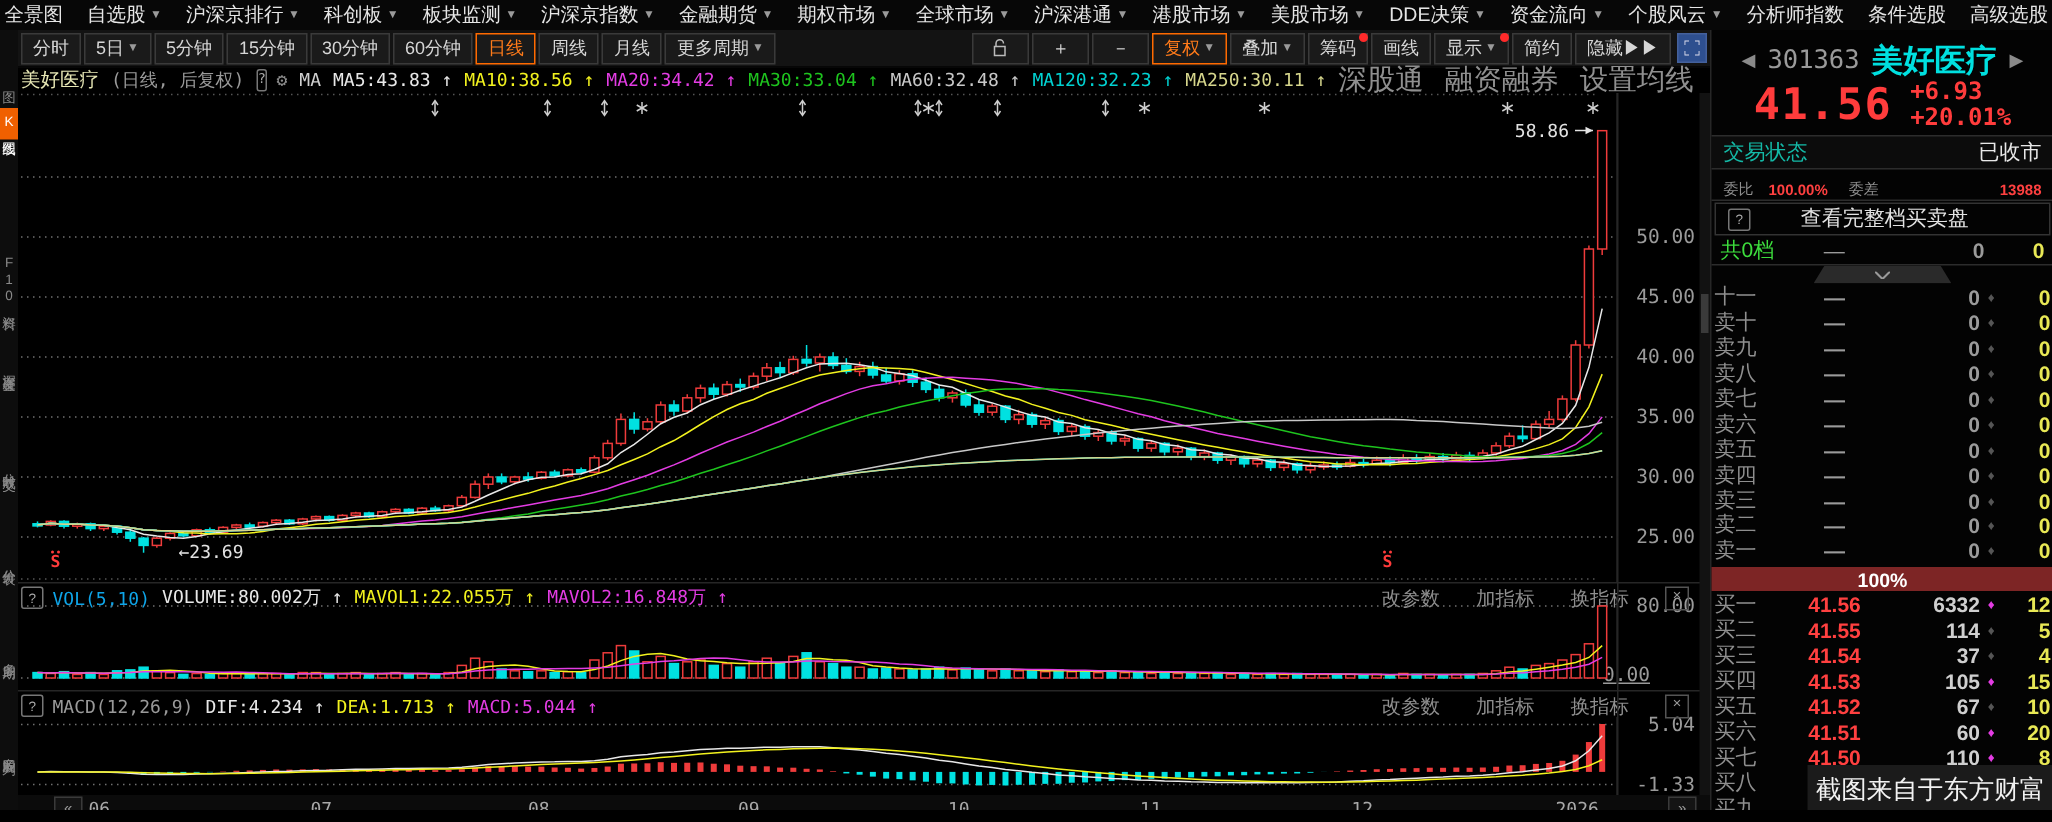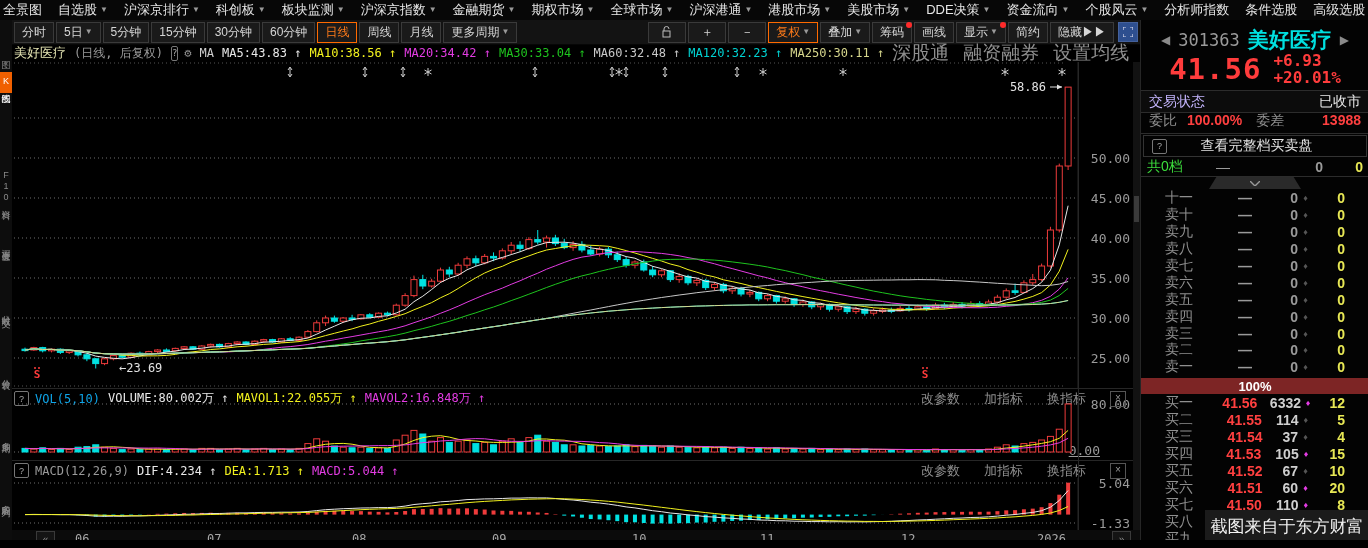--- a/index.html
+++ b/index.html
@@ -57,31 +57,31 @@
   .rp-head{position:absolute;top:0;left:0;right:0;height:70px;}
   .rp-code-row{position:absolute;top:6px;left:0;right:0;display:flex;align-items:center;justify-content:center;gap:8px;}
   .rp-arrow{color:#8a8a8a;font-size:12px;}
   .rp-code{color:#9a9a9a;font-size:17px;}
   .rp-name{color:#00e0e0;font-size:21px;font-weight:bold;}
   .rp-price-row{position:absolute;top:32px;left:0;right:0;display:flex;align-items:center;justify-content:center;gap:12px;}
   .rp-price{color:#ff3c3c;font-size:29px;font-weight:bold;letter-spacing:1px;}
   .rp-chg{display:flex;flex-direction:column;color:#ff3c3c;font-size:16px;font-weight:bold;line-height:17px;}
   .rp-status{position:absolute;top:70px;left:0;right:0;height:21px;display:flex;align-items:center;
              padding:0 8px;font-size:14px;border-top:1px solid #2c2c2c;border-bottom:1px solid #2c2c2c;background:#0c0c0c;}
-  .rp-weibi{position:absolute;top:92px;left:0;right:0;height:21px;display:flex;align-items:flex-start;
-            padding:0 8px;font-size:14px;border-bottom:1px solid #2c2c2c;}
+  .rp-weibi{position:absolute;top:92px;left:0;right:0;height:21px;display:flex;align-items:flex-end;
+            padding:0 8px;font-size:10px;border-bottom:1px solid #2c2c2c;}
   .rp-viewfull{position:absolute;top:115px;left:2px;right:2px;height:20px;border:1px solid #333;
                display:flex;align-items:center;font-size:14px;color:#e2e2e2;}
   .rp-total{position:absolute;top:138px;left:0;right:0;height:18px;display:flex;align-items:center;
             padding:0 6px;font-size:14px;border-bottom:1px solid #2c2c2c;}
   .rp-chev{position:absolute;top:157px;left:0;right:0;height:13px;display:flex;justify-content:center;}
   .rp-chev .tab{width:92px;height:12px;background:#2a2a2a;clip-path:polygon(8% 0,92% 0,100% 100%,0 100%);
                 display:flex;align-items:center;justify-content:center;}
   .rp-rows{position:absolute;left:0;right:0;}
-  .rp-row{display:flex;align-items:center;height:16.9px;padding:0 24px;font-size:14px;}
+  .rp-row{display:flex;align-items:center;height:16.9px;padding:0 2px;font-size:14px;}
   .rp-row .lbl{width:48px;color:#8f8f8f;}
   .rp-row .price{width:64px;text-align:center;font-weight:bold;color:#9a9a9a;}
   .rp-row .price.red{color:#ff4040;}
   .rp-row .vol{flex:1;text-align:right;color:#cfcfcf;font-weight:bold;}
   .rp-row .dia{width:15px;text-align:center;font-size:9px;color:#555;}
   .rp-row .dia.m{color:#e33ce3;}
   .rp-row .cnt{width:32px;text-align:right;color:#e8e855;font-weight:bold;}
   .rp-bar{position:absolute;top:358px;left:0;right:0;height:16px;background:#7d2525;color:#fff;
           font-size:13px;font-weight:bold;display:flex;align-items:center;justify-content:center;}
   .watermark{position:absolute;right:0px;top:490px;width:164px;height:33px;background:#1b1b1b;
@@ -907,21 +907,21 @@
       <polyline points="11,36.6 19.84,36.6 28.68,36.6 37.519999999999996,36.6 46.36,36.6 55.2,36.6 64.03999999999999,36.7 72.88,36.8 81.72,37.1 90.56,37.3 99.4,37.5 108.24,37.7 117.08,37.7 125.92,37.8 134.76,37.7 143.6,37.6 152.44,37.5 161.28,37.4 170.12,37.1 178.96,37.0 187.8,36.7 196.64,36.5 205.48,36.3 214.32,36.1 223.16,35.9 232,35.7 240.84,35.5 249.68,35.2 258.52,35.1 267.36,34.9 276.2,34.7 285.04,34.6 293.88,34.4 302.71999999999997,34.0 311.56,33.5 320.4,33.1 329.24,32.6 338.08,32.1 346.92,31.7 355.76,31.3 364.6,31.0 373.44,30.7 382.28,30.4 391.12,29.9 399.96,29.3 408.8,28.6 417.64,27.8 426.48,27.0 435.32,26.3 444.15999999999997,25.5 453,24.7 461.84,24.0 470.68,23.4 479.52,22.9 488.36,22.4 497.2,21.9 506.03999999999996,21.6 514.88,21.2 523.72,21.0 532.56,20.8 541.4,20.7 550.24,20.8 559.08,21.1 567.92,21.5 576.76,22.0 585.6,22.6 594.4399999999999,23.3 603.28,24.1 612.12,25.1 620.96,26.1 629.8,27.1 638.64,28.2 647.48,29.3 656.3199999999999,30.4 665.16,31.5 674,32.6 682.84,33.6 691.68,34.6 700.52,35.5 709.36,36.4 718.2,37.2 727.04,37.9 735.88,38.6 744.72,39.3 753.56,39.9 762.4,40.4 771.24,40.9 780.08,41.4 788.92,41.8 797.76,42.1 806.6,42.4 815.4399999999999,42.7 824.28,42.9 833.12,43.1 841.96,43.2 850.8,43.4 859.64,43.4 868.48,43.5 877.3199999999999,43.4 886.16,43.3 895,43.1 903.84,42.9 912.68,42.7 921.52,42.4 930.36,42.1 939.1999999999999,41.7 948.04,41.4 956.88,41.0 965.72,40.7 974.56,40.3 983.4,39.9 992.24,39.3 1001.0799999999999,38.8 1009.92,38.1 1018.76,37.4 1027.6,36.4 1036.44,35.0 1045.28,32.5 1054.12,28.5" fill="none" stroke="#f2f21e" stroke-width="1"></polyline>
     </svg>
 
   <div class="vline" style="left:1078px"></div>
   <div class="scroll-strip"></div>
   <div class="scroll-grip"></div>
 
   <div class="timeline">
     <div class="tl-btn" style="left:24px">«</div>
     <div class="tl-btn" style="left:1100px">»</div>
-  <div class="tl-label mono" style="left: 47px; margin-left: 16px;">06</div>
+  <div class="tl-label mono" style="left: 47px;">06</div>
       <div class="tl-label mono" style="left: 195px;">07</div>
       <div class="tl-label mono" style="left: 340px;">08</div>
       <div class="tl-label mono" style="left: 480px;">09</div>
       <div class="tl-label mono" style="left: 620px;">10</div>
       <div class="tl-label mono" style="left: 748px;">11</div>
       <div class="tl-label mono" style="left: 889px;">12</div>
       <div class="tl-label mono" style="left: 1025px;">2026</div>
     </div>
 
   <div class="rpanel">
@@ -934,21 +934,21 @@
       </div>
       <div class="rp-price-row">
         <span class="rp-price mono">41.56</span>
         <span class="rp-chg mono">
           <span>+6.93</span>
           <span>+20.01%</span>
         </span>
       </div>
     </div>
     <div class="rp-status">
-      <span style="color:#c4b5fd">交易状态</span>
+      <span style="color:#14b8a6">交易状态</span>
       <span style="margin-left:auto;color:#e8e8e8">已收市</span>
     </div>
     <div class="rp-weibi">
       <span style="color:#8f8f8f">委比</span>
       <span style="color:#ff4040;font-weight:bold;margin-left:10px">100.00%</span>
       <span style="color:#8f8f8f;margin-left:14px">委差</span>
       <span style="color:#ff4040;font-weight:bold;margin-left:auto">13988</span>
     </div>
     <div class="rp-viewfull">
       <span class="qbox" style="margin:0 10px 0 8px">?</span>

